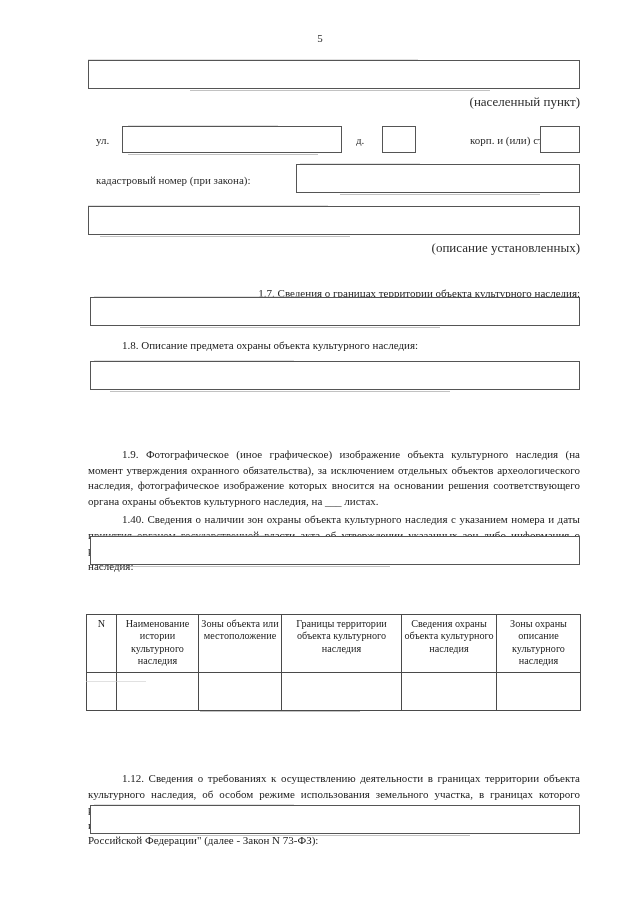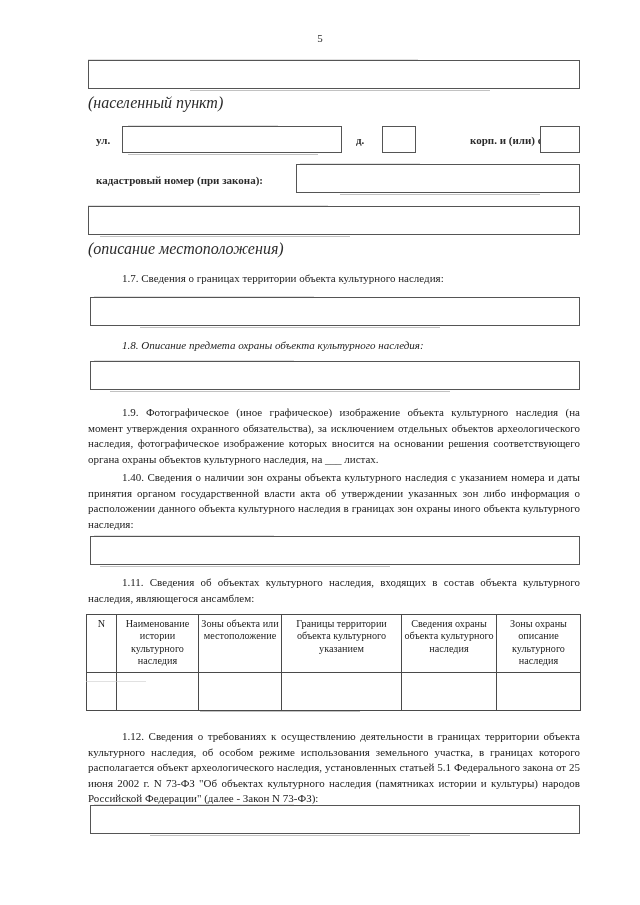--- a/index.html
+++ b/index.html
@@ -35,43 +35,42 @@
   
   .fill-box {
     position: absolute;
     border: 1px solid #555;
     background: #ffffff;
     box-sizing: border-box;
   }
   
   .caption {
     position: absolute;
-    font-size: 16px;
-    text-align: left;
+    font-size: 13px;
+    text-align: right;
     color: #2b2b2b;
-    font-style: italic;
   }
   .inline-label {
     position: absolute;
     font-size: 11px;
     color: #2b2b2b;
     white-space: nowrap;
-    font-weight: bold;
   }
   
   .para {
     position: absolute;
     font-size: 11px;
     line-height: 15.6px;
     color: #222;
     text-align: justify;
     text-justify: inter-word;
   }
   .para.indent {
     text-indent: 34px;
+    margin-top: 42px;
   }
   .para-nojust {
     text-align: left;
   }
   
   .heritage-table {
     position: absolute;
     border-collapse: collapse;
     table-layout: fixed;
   }
@@ -123,56 +122,55 @@
   <div class="fill-box" style="left:540px; top:126px; width:40px; height:27px;"></div>
 
   <div class="inline-label" style="left:96px; top:174px;">кадастровый номер (при закона):</div>
   <div class="fill-box" style="left:296px; top:164px; width:284px; height:29px;"></div>
   <div class="smudge" style="left:300px; top:163px; width:120px;"></div>
   <div class="smudge dark" style="left:340px; top:194px; width:200px;"></div>
 
   <div class="fill-box" style="left:88px; top:206px; width:492px; height:29px;"></div>
   <div class="smudge" style="left:88px; top:205px; width:240px;"></div>
   <div class="smudge dark" style="left:100px; top:236px; width:250px;"></div>
-  <div class="caption" style="left:88px; top:240px; width:492px;">(описание местоположения)</div>
+  <div class="caption" style="left:88px; top:240px; width:492px;">(описание установленных)</div>
 
-  <div class="para para-nojust" style="left:88px; top:271px; width:492px; text-indent:34px;">1.7. Сведения о границах территории объекта культурного наследия:</div>
+  <div class="para para-nojust" style="left:88px; top:286px; width:492px; text-indent:34px;text-align:right;">1.7. Сведения о границах территории объекта культурного наследия:</div>
   <div class="fill-box" style="left:90px; top:297px; width:490px; height:29px;"></div>
   <div class="smudge" style="left:94px; top:296px; width:220px;"></div>
   <div class="smudge dark" style="left:140px; top:327px; width:300px;"></div>
 
-  <div class="para para-nojust" style="left:88px; top:338px; width:492px; text-indent:34px;font-style:italic;">1.8. Описание предмета охраны объекта культурного наследия:</div>
+  <div class="para para-nojust" style="left:88px; top:338px; width:492px; text-indent:34px;">1.8. Описание предмета охраны объекта культурного наследия:</div>
   <div class="fill-box" style="left:90px; top:361px; width:490px; height:29px;"></div>
   <div class="smudge" style="left:94px; top:360px; width:200px;"></div>
   <div class="smudge dark" style="left:110px; top:391px; width:340px;"></div>
 
   <div class="para indent" style="left:88px; top:405px; width:492px;">1.9. Фотографическое (иное графическое) изображение объекта культурного наследия (на момент утверждения охранного обязательства), за исключением отдельных объектов археологического наследия, фотографическое изображение которых вносится на основании решения соответствующего органа охраны объектов культурного наследия, на ___ листах.</div>
 
   <div class="para indent" style="left:88px; top:470px; width:492px;">1.40. Сведения о наличии зон охраны объекта культурного наследия с указанием номера и даты принятия органом государственной власти акта об утверждении указанных зон либо информация о расположении данного объекта культурного наследия в границах зон охраны иного объекта культурного наследия:</div>
   <div class="fill-box" style="left:90px; top:536px; width:490px; height:29px;"></div>
   <div class="smudge" style="left:94px; top:535px; width:180px;"></div>
   <div class="smudge dark" style="left:100px; top:566px; width:290px;"></div>
 
-  <div class="para" style="left:88px; top:575px; width:492px; text-indent:34px;">1.11. Сведения об объектах культурного наследия, входящих в состав объекта культурного наследия, являющегося ансамблем:</div>
 
   <table class="heritage-table" style="left:86px; top:614px; width:494px;">
     <colgroup>
       <col style="width:30px">
       <col style="width:82px">
       <col style="width:83px">
       <col style="width:120px">
       <col style="width:95px">
       <col style="width:84px">
     </colgroup>
     <thead>
       <tr>
         <th>N</th>
         <th>Наименование истории культурного наследия</th>
         <th>Зоны объекта или местоположение</th>
-        <th>Границы территории объекта культурного указанием</th>
+        <th>Границы территории объекта культурного наследия</th>
         <th>Сведения охраны объекта культурного наследия</th>
         <th>Зоны охраны описание культурного наследия</th>
       </tr>
     </thead>
     <tbody>
       <tr class="data-row">
         <td></td>
         <td></td>
         <td></td>
         <td></td>

